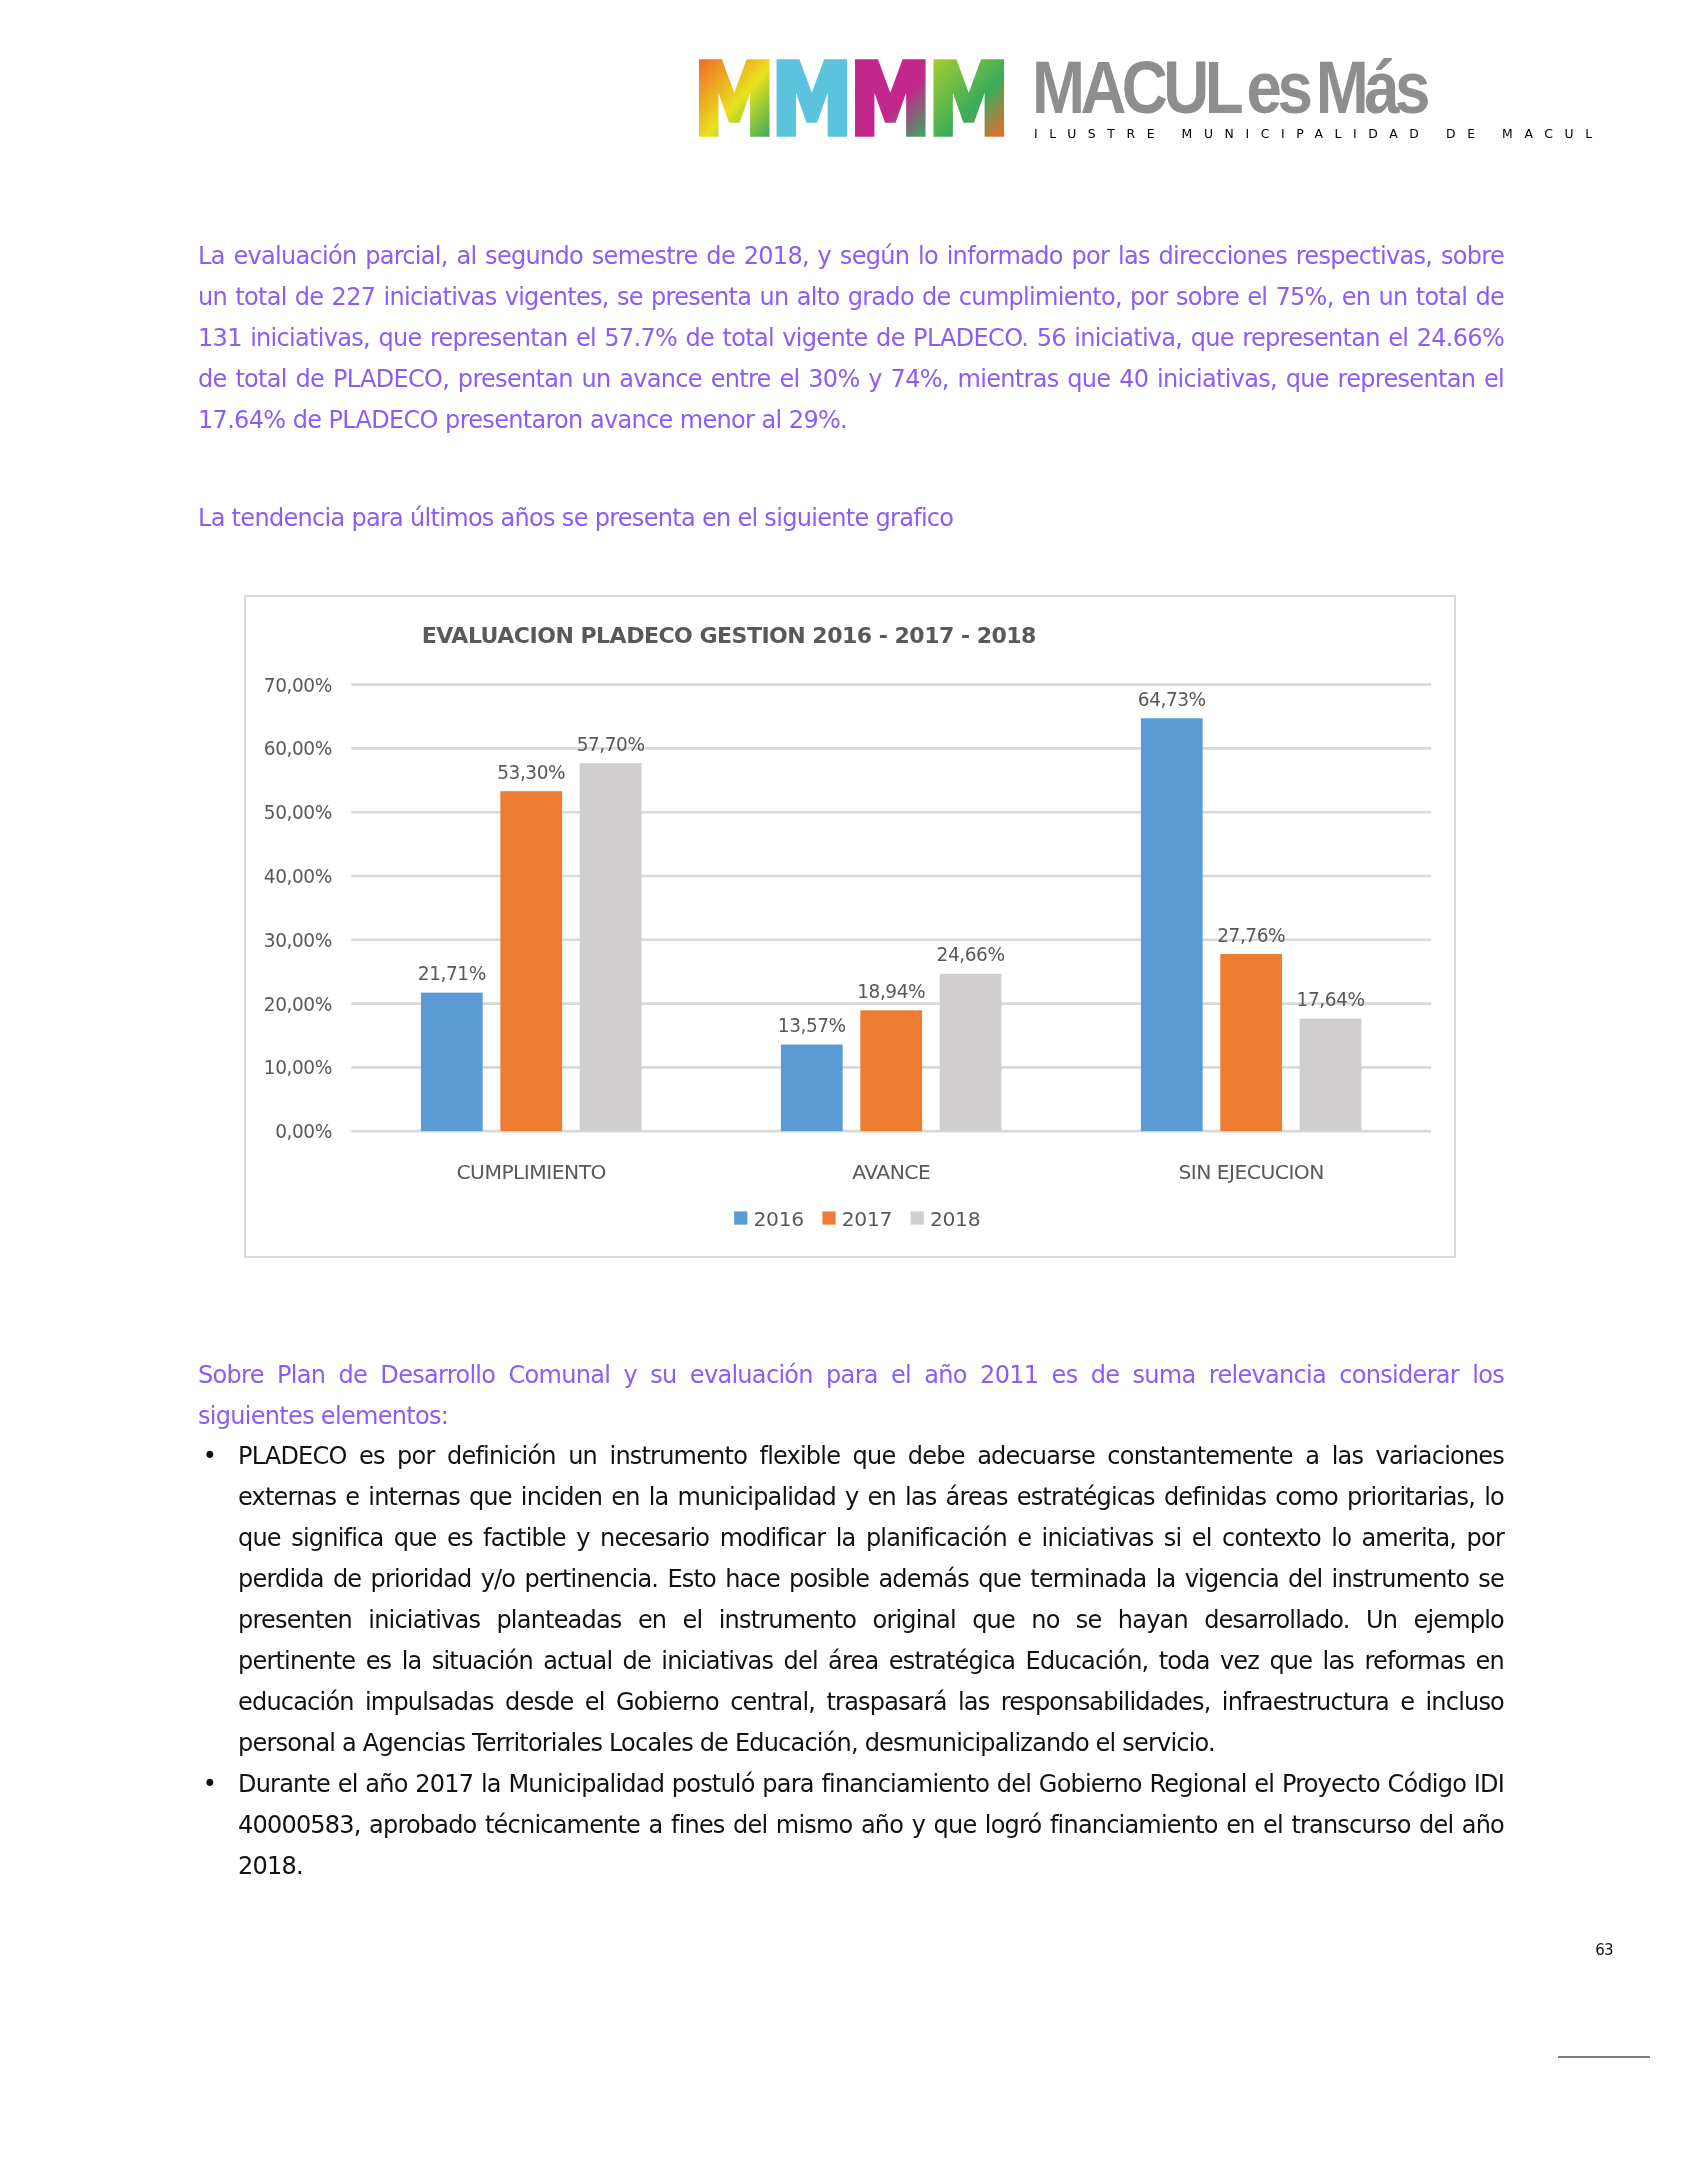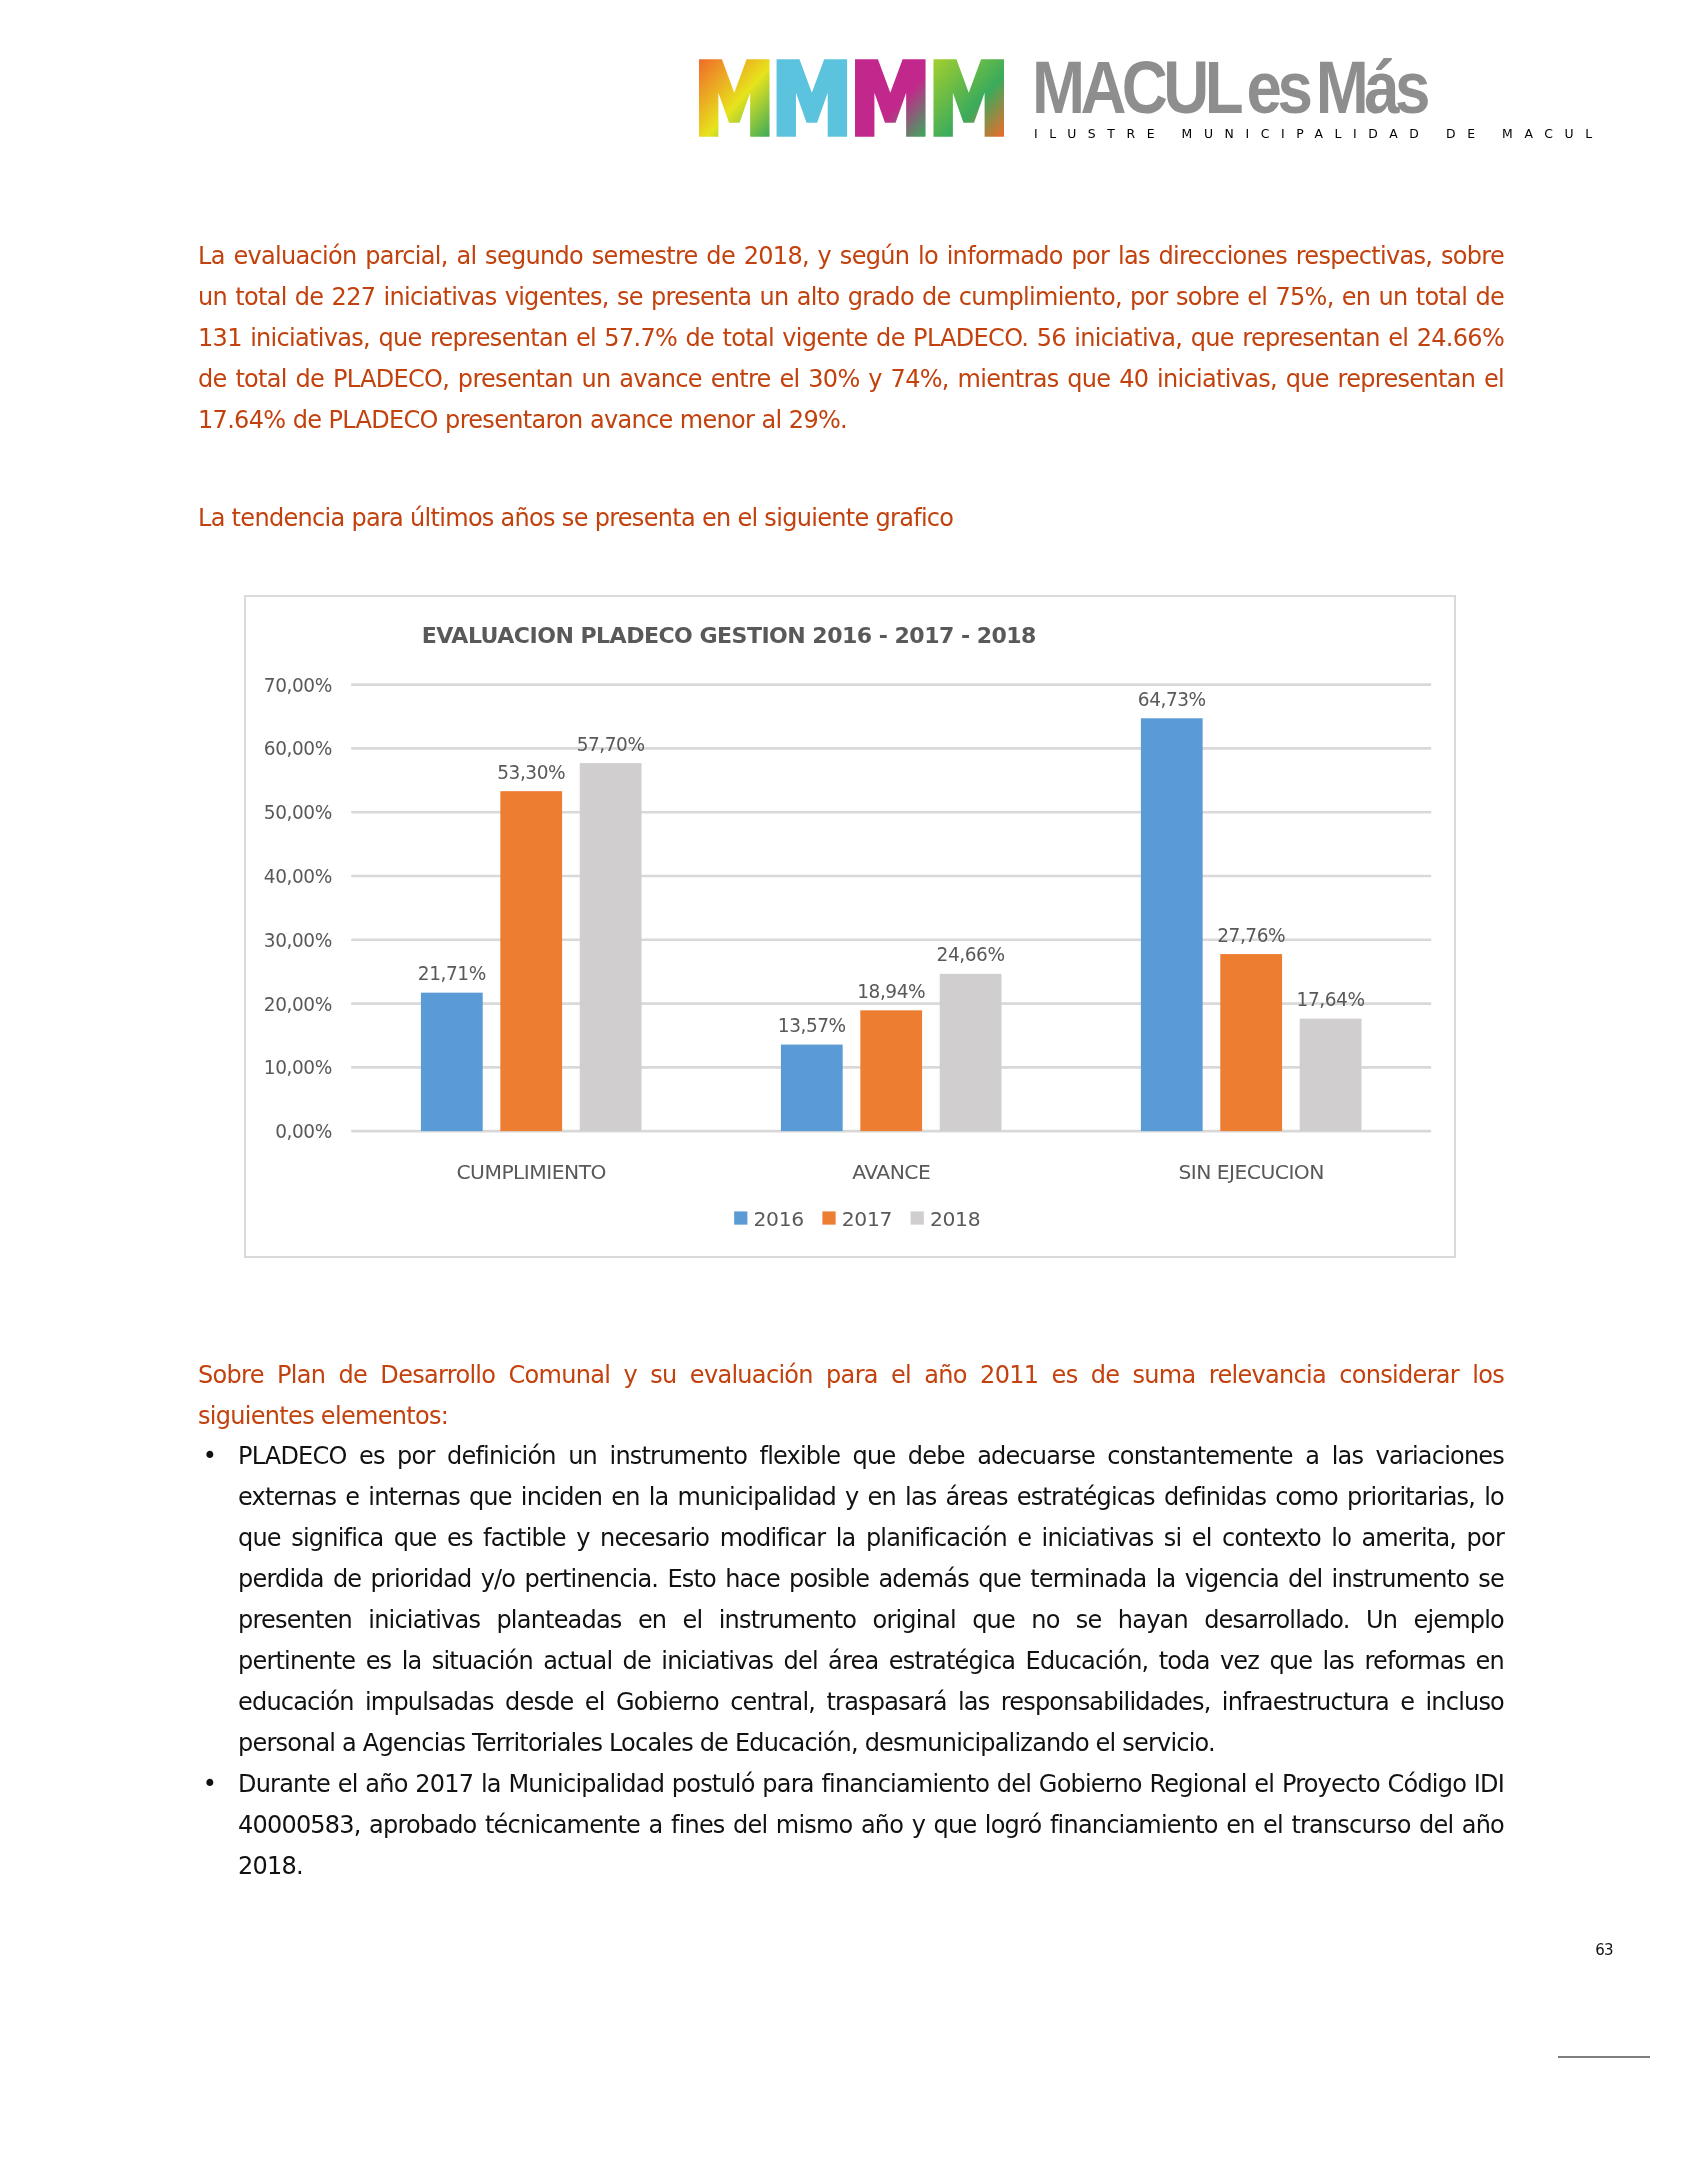--- a/index.html
+++ b/index.html
@@ -12,21 +12,21 @@
   .mmmm svg { display: block; }
   .wordmark { position: absolute; left: 333px; top: -3.5px; font-family: "Liberation Sans", sans-serif;
               font-weight: bold; font-size: 74px; line-height: 71px; color: #8e8e8e; letter-spacing: -5.3px;
               transform: scaleX(0.86); transform-origin: left top; white-space: nowrap; }
   .wordmark .gap { display: inline-block; width: 8.8px; }
   .logo-sub { position: absolute; left: 335px; top: 71px; font-family: "DejaVu Sans", sans-serif;
               font-size: 12.4px; letter-spacing: 11.6px; color: #000000; white-space: nowrap; }
 
   
   .text { position: absolute; left: 198px; width: 1306px; font-family: "DejaVu Sans", sans-serif;
-          font-size: 24px; line-height: 41px; text-align: justify; color: #c2410c; }
+          font-size: 24px; line-height: 41px; text-align: justify; color: #8b5cf6; }
   .text p { margin: 0; }
   .p1 { top: 236px; letter-spacing: -0.7px; word-spacing: 0.4px; }
   .p2 { top: 498px; letter-spacing: -0.7px; }
   .p3 { top: 1355px; letter-spacing: -0.7px; }
   ul.bullets { position: absolute; left: 198px; top: 1436px; width: 1306px; margin: 0; padding: 0;
                list-style: none; font-family: "DejaVu Sans", sans-serif; font-size: 24px; line-height: 41px;
                color: #111; text-align: justify; letter-spacing: -0.8px; }
   ul.bullets li { position: relative; padding-left: 40px; }
   ul.bullets .bullet-dot { position: absolute; left: 2.6px; top: 0; width: 17.6px; text-align: center; }
 

